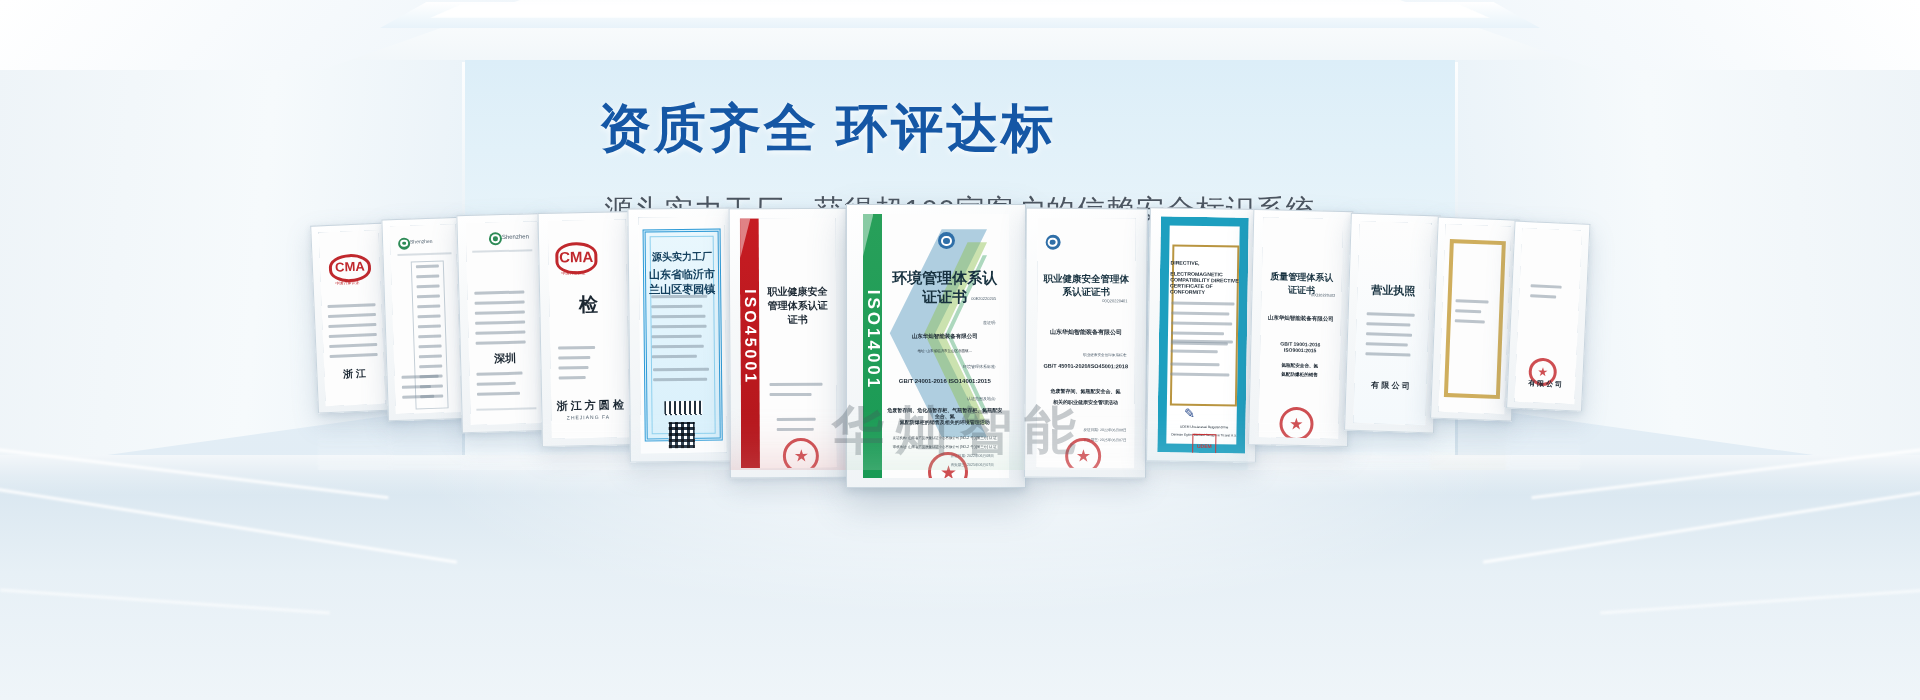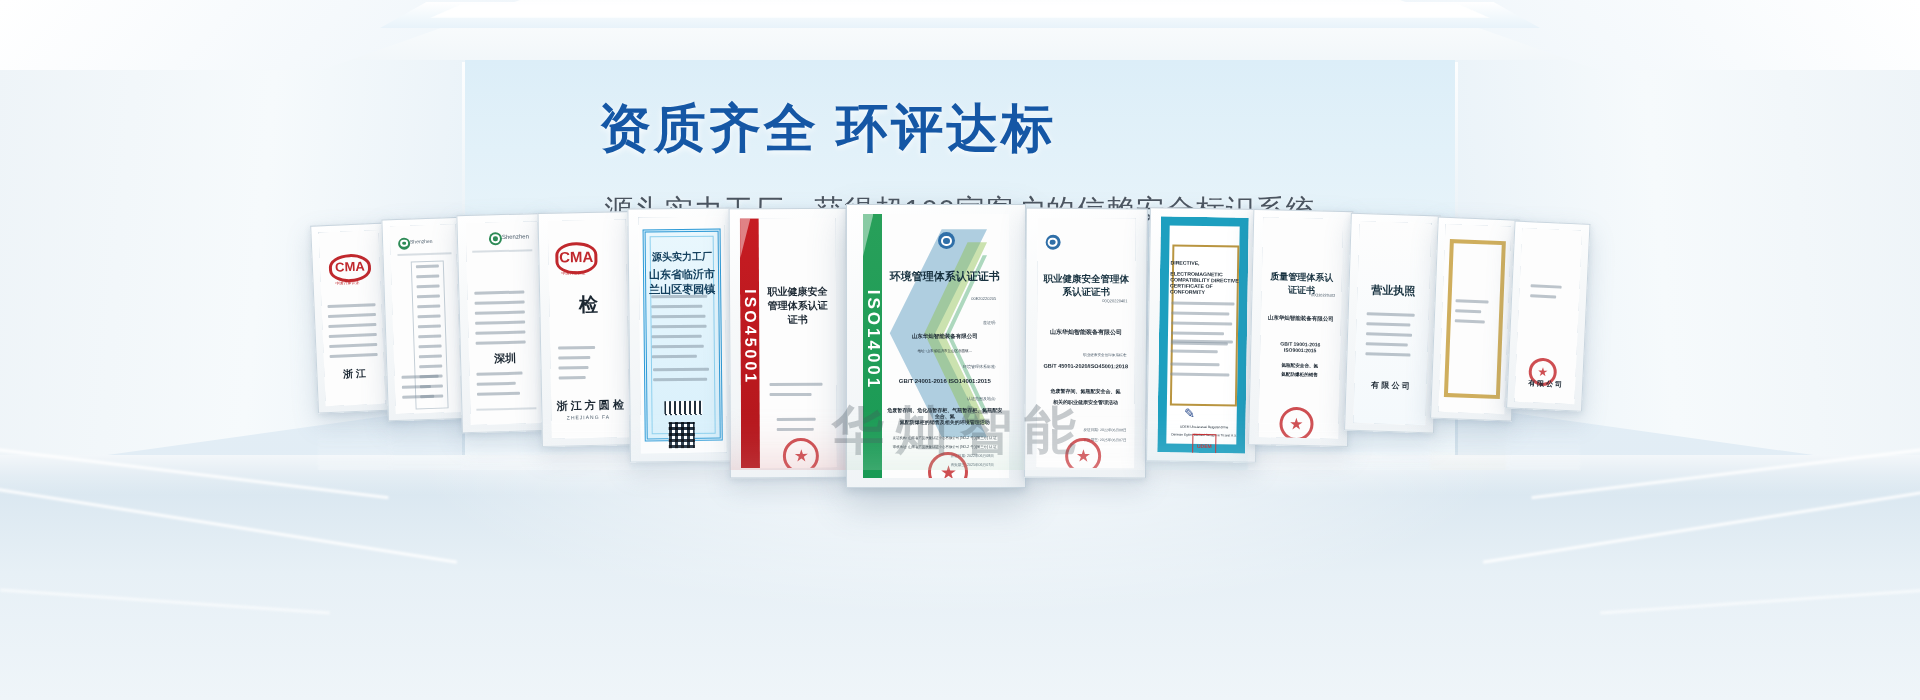--- a/index.html
+++ b/index.html
@@ -321,21 +321,21 @@
             <span style="font-size:17px;">ISO14001</span>
           </div>
 
           <svg class="chev" style="left:11%;top:4%;width:74%;height:82%;" viewBox="0 0 100 100" preserveAspectRatio="none">
             <polygon points="58,2 100,2 52,50 100,98 58,98 10,50" fill="#6fa8c9" opacity=".55"></polygon>
             <polygon points="82,8 100,8 60,50 100,92 82,92 42,50" fill="#8dc14f" opacity=".45"></polygon>
             <polygon points="96,14 100,14 66,50 100,86 96,86 62,50" fill="#35a05f" opacity=".40"></polygon>
           </svg>
           <div style="position:absolute;left:16%;right:4%;top:0;bottom:0;">
             <div class="org" style="left:44%;top:7%;width:17px;height:17px;background:#2f6fa8;"></div>
-            <div class="cert-title" style="left:0;right:0;top:21%;font-size:11px;color:#17313f;">环境管理体系认证证书</div>
+            <div class="cert-title" style="left:0;right:0;top:21%;font-size:15px;color:#17313f;">环境管理体系认证证书</div>
             <div class="cert-txt" style="right:6%;top:31%;font-size:4px;">00E20220205</div>
             <div class="cert-txt" style="right:6%;top:40%;font-size:4px;">兹证明:</div>
             <div class="cert-title" style="left:0;right:0;top:45%;font-size:5.5px;">山东华灿智能装备有限公司</div>
             <div class="cert-title" style="left:0;right:0;top:51%;font-size:3.5px;font-weight:normal;">地址: 山东省临沂市兰山区枣园镇…</div>
             <div class="cert-txt" style="right:6%;top:57%;font-size:4px;">环境管理体系标准:</div>
             <div class="cert-title" style="left:0;right:0;top:62%;font-size:6px;">GB/T 24001-2016 ISO14001:2015</div>
             <div class="cert-txt" style="right:6%;top:69%;font-size:4px;">认证范围及地点:</div>
             <div class="cert-title" style="left:0;right:0;top:73%;font-size:5px;">危废暂存间、危化品暂存柜、气瓶暂存柜、氮瓶配安全合、氮</div>
             <div class="cert-title" style="left:0;right:0;top:77.5%;font-size:5px;">氮配防爆柜的销售及相关的环境管理活动</div>
             <div class="cert-title" style="left:0;right:0;top:84%;font-size:3.4px;font-weight:normal;">发证机构: 山东省产品质量认证中心有限公司 (NO-2 号 )(第三方) 认 证</div>

